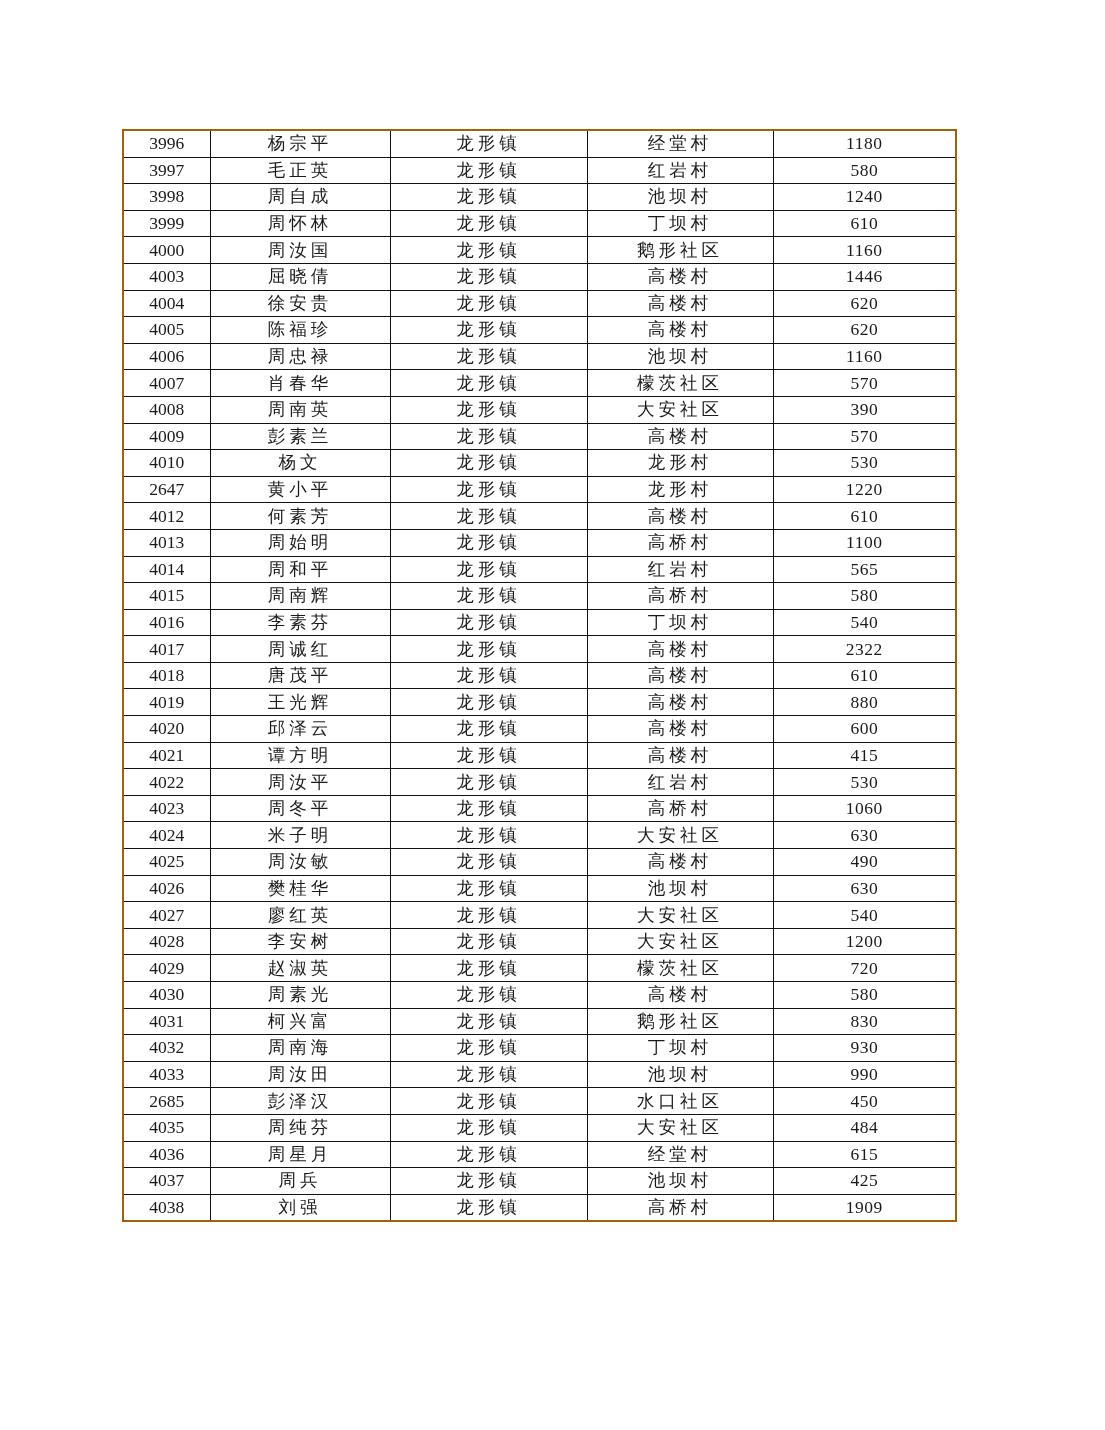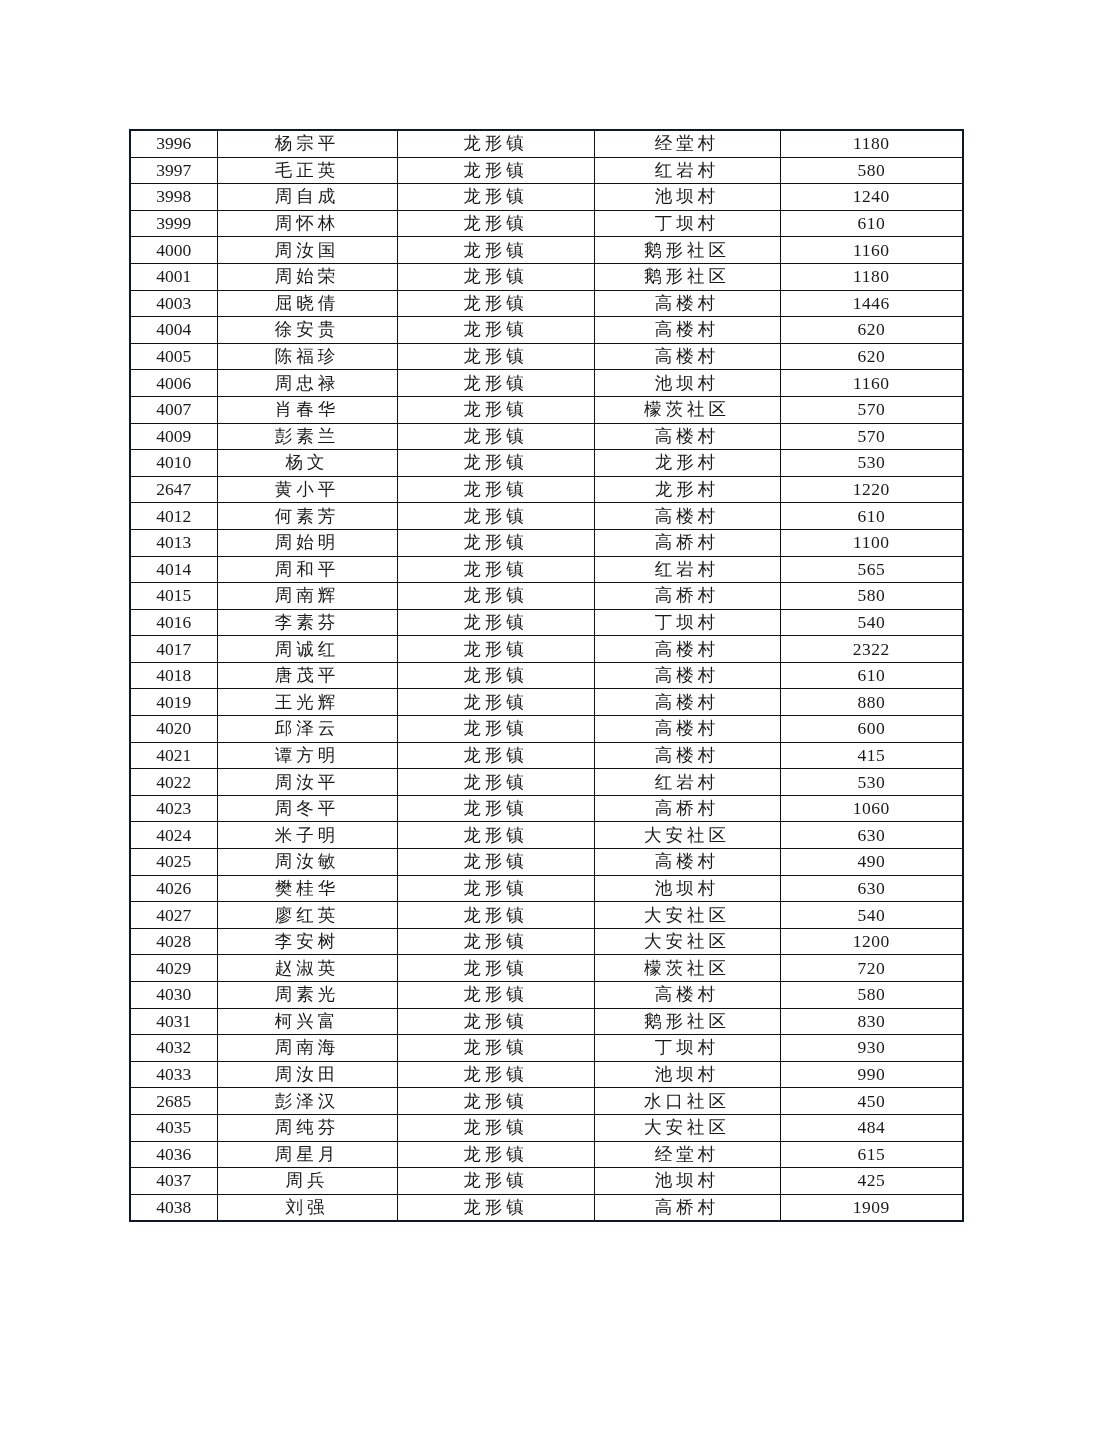--- a/index.html
+++ b/index.html
@@ -17,26 +17,26 @@
     }
     .page {
       position: absolute;
       left: 0; top: 0;
       width: 1105px;
       height: 1430px;
       background: #ffffff;
     }
     table.roster {
       position: absolute;
-      left: 129px;
+      left: 122px;
       top: 129px;
       width: 833px;
       border-collapse: collapse;
       table-layout: fixed;
-      border: 2px solid #0f172a;
+      border: 2px solid #a16207;
       padding-left: 36px;
     }
     table.roster td {
       border: 1.5px solid #111;
       height: 25.6px;
       padding: 0;
       text-align: center;
       vertical-align: middle;
       font-size: 17.5px;
       line-height: 25px;
@@ -89,27 +89,20 @@
           <td class="c-amount">610</td>
         </tr>
         <tr>
           <td class="c-no">4000</td>
           <td class="c-name">周汝国</td>
           <td class="c-town">龙形镇</td>
           <td class="c-village">鹅形社区</td>
           <td class="c-amount">1160</td>
         </tr>
         <tr>
-          <td class="c-no">4001</td>
-          <td class="c-name">周始荣</td>
-          <td class="c-town">龙形镇</td>
-          <td class="c-village">鹅形社区</td>
-          <td class="c-amount">1180</td>
-        </tr>
-        <tr>
           <td class="c-no">4003</td>
           <td class="c-name">屈晓倩</td>
           <td class="c-town">龙形镇</td>
           <td class="c-village">高楼村</td>
           <td class="c-amount">1446</td>
         </tr>
         <tr>
           <td class="c-no">4004</td>
           <td class="c-name">徐安贵</td>
           <td class="c-town">龙形镇</td>
@@ -129,20 +122,27 @@
           <td class="c-town">龙形镇</td>
           <td class="c-village">池坝村</td>
           <td class="c-amount">1160</td>
         </tr>
         <tr>
           <td class="c-no">4007</td>
           <td class="c-name">肖春华</td>
           <td class="c-town">龙形镇</td>
           <td class="c-village">檬茨社区</td>
           <td class="c-amount">570</td>
+        </tr>
+        <tr>
+          <td class="c-no">4008</td>
+          <td class="c-name">周南英</td>
+          <td class="c-town">龙形镇</td>
+          <td class="c-village">大安社区</td>
+          <td class="c-amount">390</td>
         </tr>
         <tr>
           <td class="c-no">4009</td>
           <td class="c-name">彭素兰</td>
           <td class="c-town">龙形镇</td>
           <td class="c-village">高楼村</td>
           <td class="c-amount">570</td>
         </tr>
         <tr>
           <td class="c-no">4010</td>

